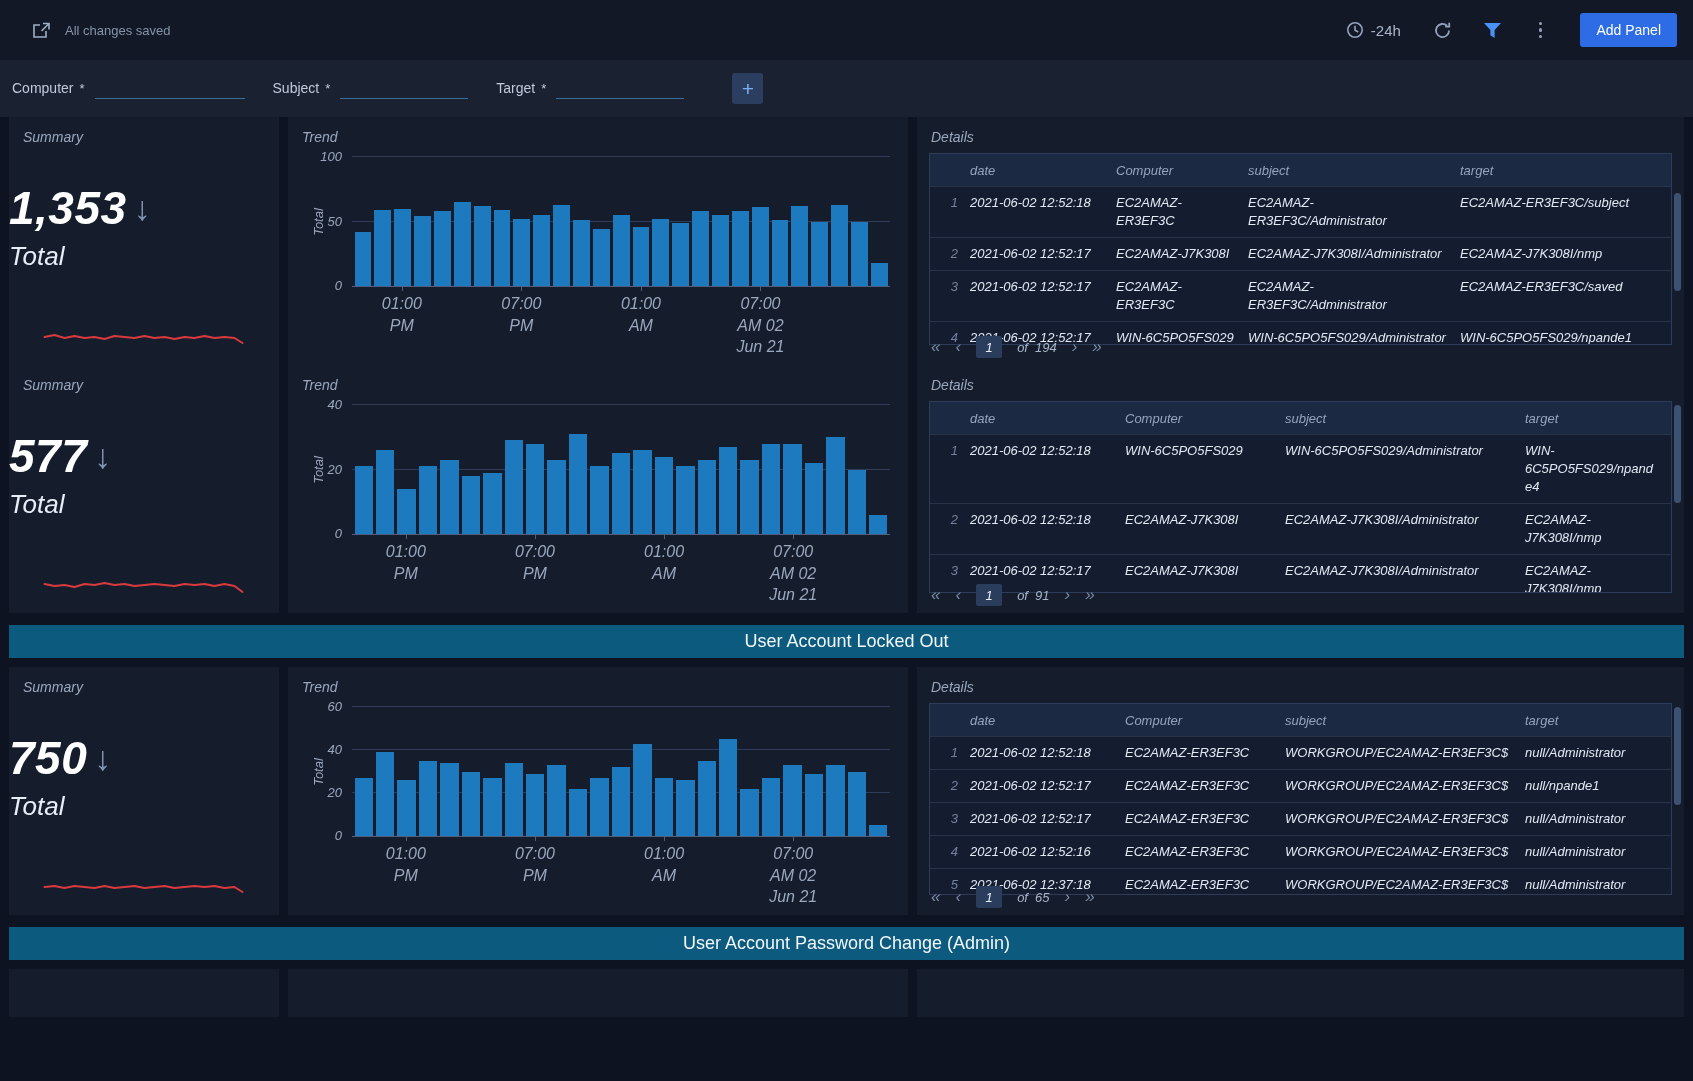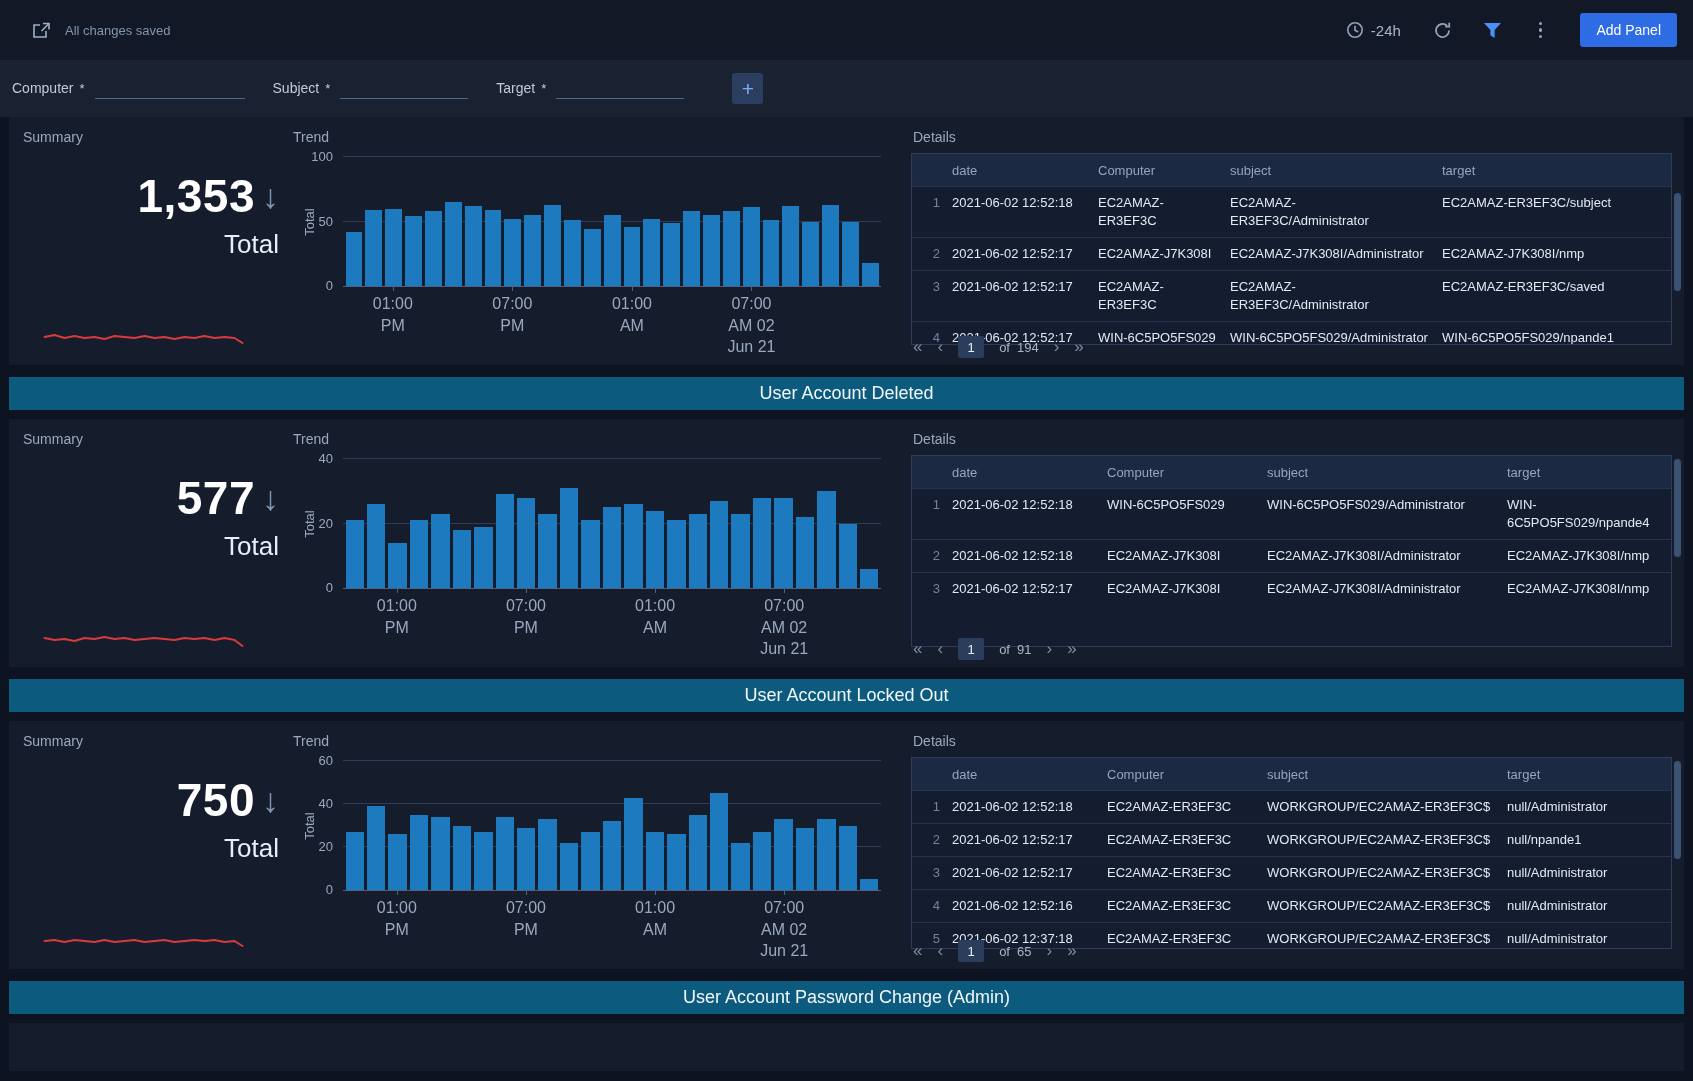--- a/index.html
+++ b/index.html
@@ -24,28 +24,28 @@
   .fgroup { display:flex; align-items:baseline; margin-right:28px; }
   .flabel { font-size:14px; color:#c0cadb; }
   .freq { font-size:13px; color:#c0cadb; margin-left:6px; }
   .finput { margin-left:10px; background:transparent; border:none; border-bottom:1px solid #3e6e96; height:20px; color:#e8eef7; font-size:14px; font-family:inherit; outline:none; }
   .w150{width:150px;} .w128{width:128px;}
   .addfilter { width:31px; height:31px; background:#2b3e60; border:none; border-radius:3px; color:#79aef2; font-size:21px; line-height:1; display:flex; align-items:center; justify-content:center; margin-left:20px; font-family:inherit; }
 
   
   .band { height:33px; margin:12px 9px 9px; background:#0c5a7d; color:#f2f7fa; font-size:18px; display:flex; align-items:center; justify-content:center; }
   .band:first-of-type { margin-top:9px; }
-  .prow { display:flex; margin:0 9px; height:248px; }
+  .prow { display:flex; gap:9px; margin:0 9px; height:248px;font-style:italic; }
   .prow.stub { height:48px; margin-top:0; }
   .panel { background:#151d2d; position:relative; }
   .ptitle { position:absolute; top:12px; left:14px; font-size:14px; color:#9aa8be; }
   .p-sum { width:270px; } .p-trend { width:620px; } .p-det { flex:1; }
 
   
-  .sumwrap { position:absolute; top:52px; left:0; right:0; text-align:right; }
+  .sumwrap { position:absolute; top:64px; left:0; right:0; text-align:left; }
   .bignum { font-size:46px; font-weight:700; color:#ffffff; letter-spacing:.5px; }
   .dir-arrow { font-size:34px; color:#7e95b5; margin-left:7px; font-weight:400; vertical-align:4px; }
   .cap { font-size:26px; color:#e8eef7; margin-top:6px; }
   .spark { position:absolute; bottom:15px; left:50%; transform:translateX(-50%); }
 
   
   .chart { position:absolute; inset:0; }
   .axis-title { position:absolute; left:30px; top:105px; transform:translate(-50%,-50%) rotate(-90deg); font-size:13px; color:#9aa8be; }
   .plot { position:absolute; left:64px; right:18px; top:40px; height:130px; border-bottom:1px solid #4e5f80; }
   .gridline { position:absolute; left:0; right:0; height:1px; background:#2e3c58; }
@@ -249,23 +249,20 @@
         <span class="pof">
             <span>of</span>
             <span>194</span>
           </span>
         <span class="pic">›</span>
         <span class="pic">»</span>
       </div>
     </div>
   </div>
 
-  <div class="band">
-    <span>User Account Deleted</span>
-  </div>
   <div class="prow">
     <div class="panel p-sum">
       <div class="ptitle">Summary</div>
       <div class="sumwrap">
         <span class="bignum">577</span><span class="dir-arrow">↓</span>
         <div class="cap">Total</div>
       </div>
       <svg class="spark" width="205" height="26" viewBox="0 0 205 26">
           <polyline points="3,12 13,14 23,13 33,15 43,12 53,13 63,11 73,13 83,12 93,14 103,13 113,12 123,13 133,14 143,12 153,13 163,12 173,14 183,12 193,14 201,20" fill="none" stroke="#d93a3e" stroke-width="2" stroke-linejoin="round" stroke-linecap="round"></polyline>
         </svg>

